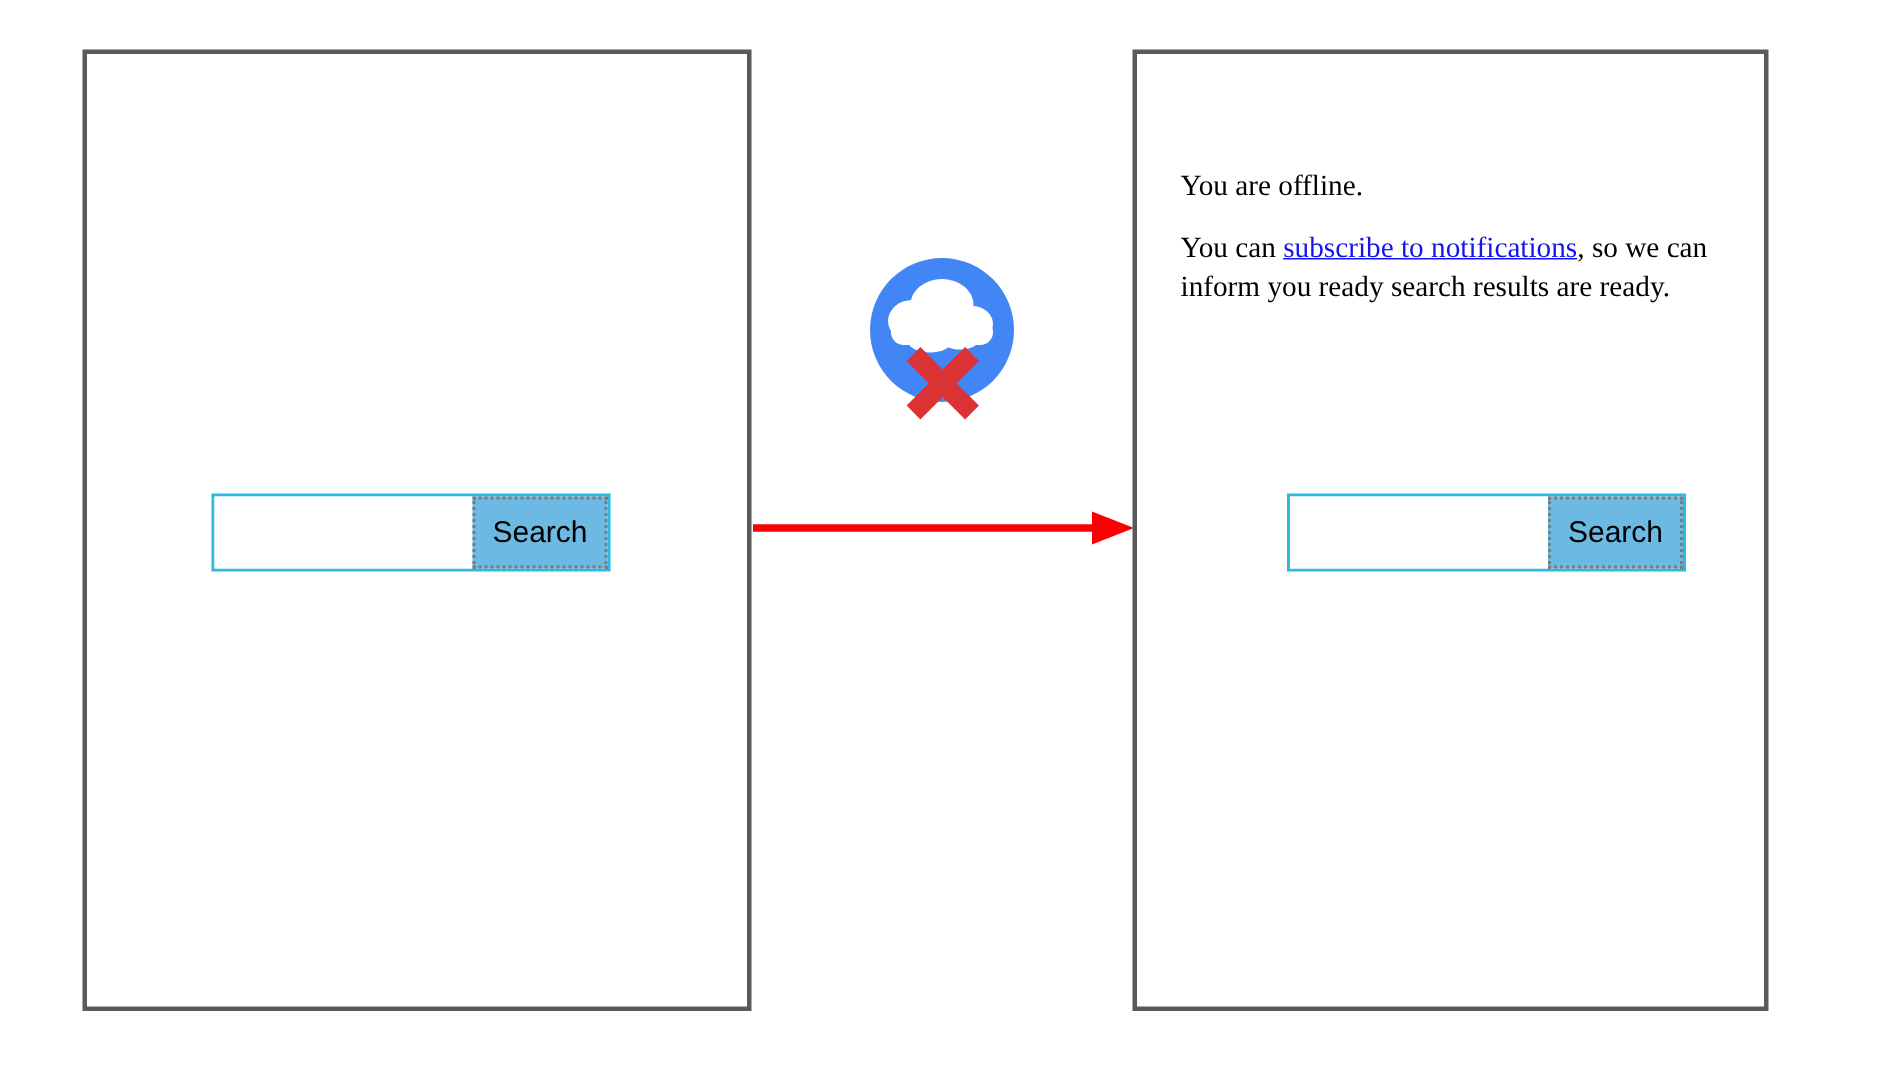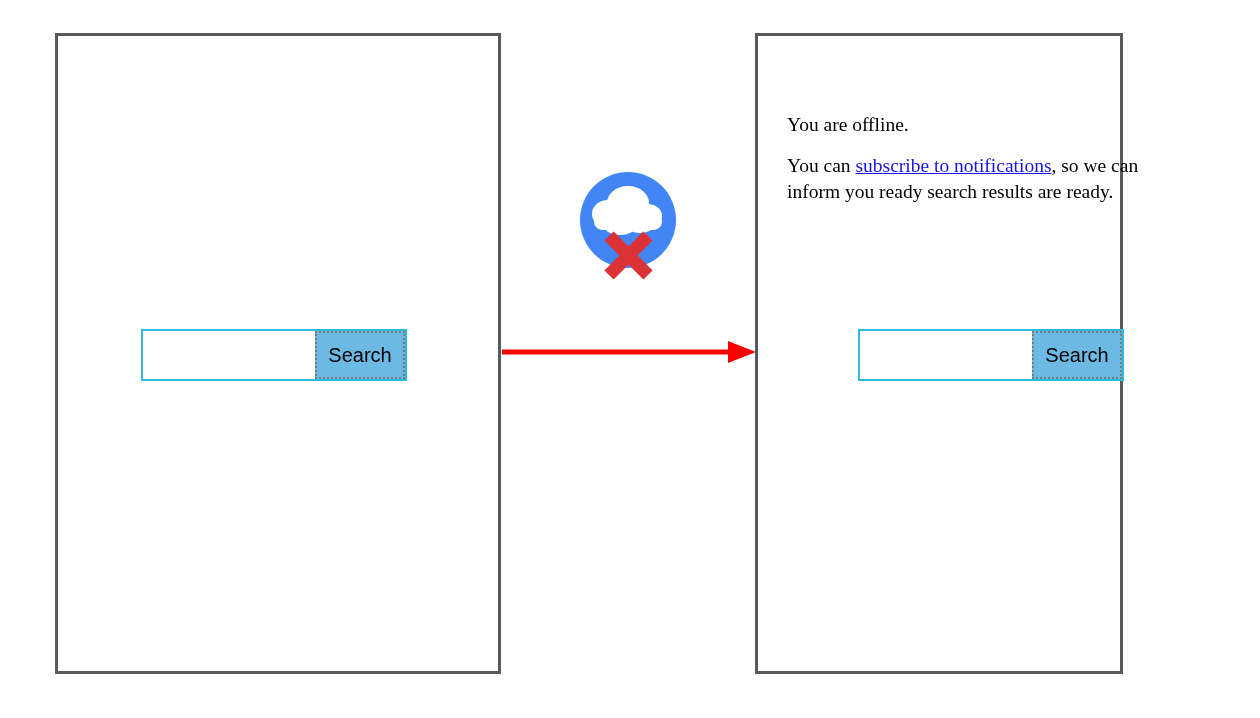--- a/index.html
+++ b/index.html
@@ -30,21 +30,21 @@
   }
   .panel-left {
     left: 55px;
     top: 33px;
     width: 446px;
     height: 641px;
   }
   .panel-right {
     left: 755px;
     top: 33px;
-    width: 368px;
+    width: 424px;
     height: 641px;
   }
 
   
   .offline-message {
     position: absolute;
     left: 29px;
     top: 76px;
     width: 390px;
     color: #000000;

